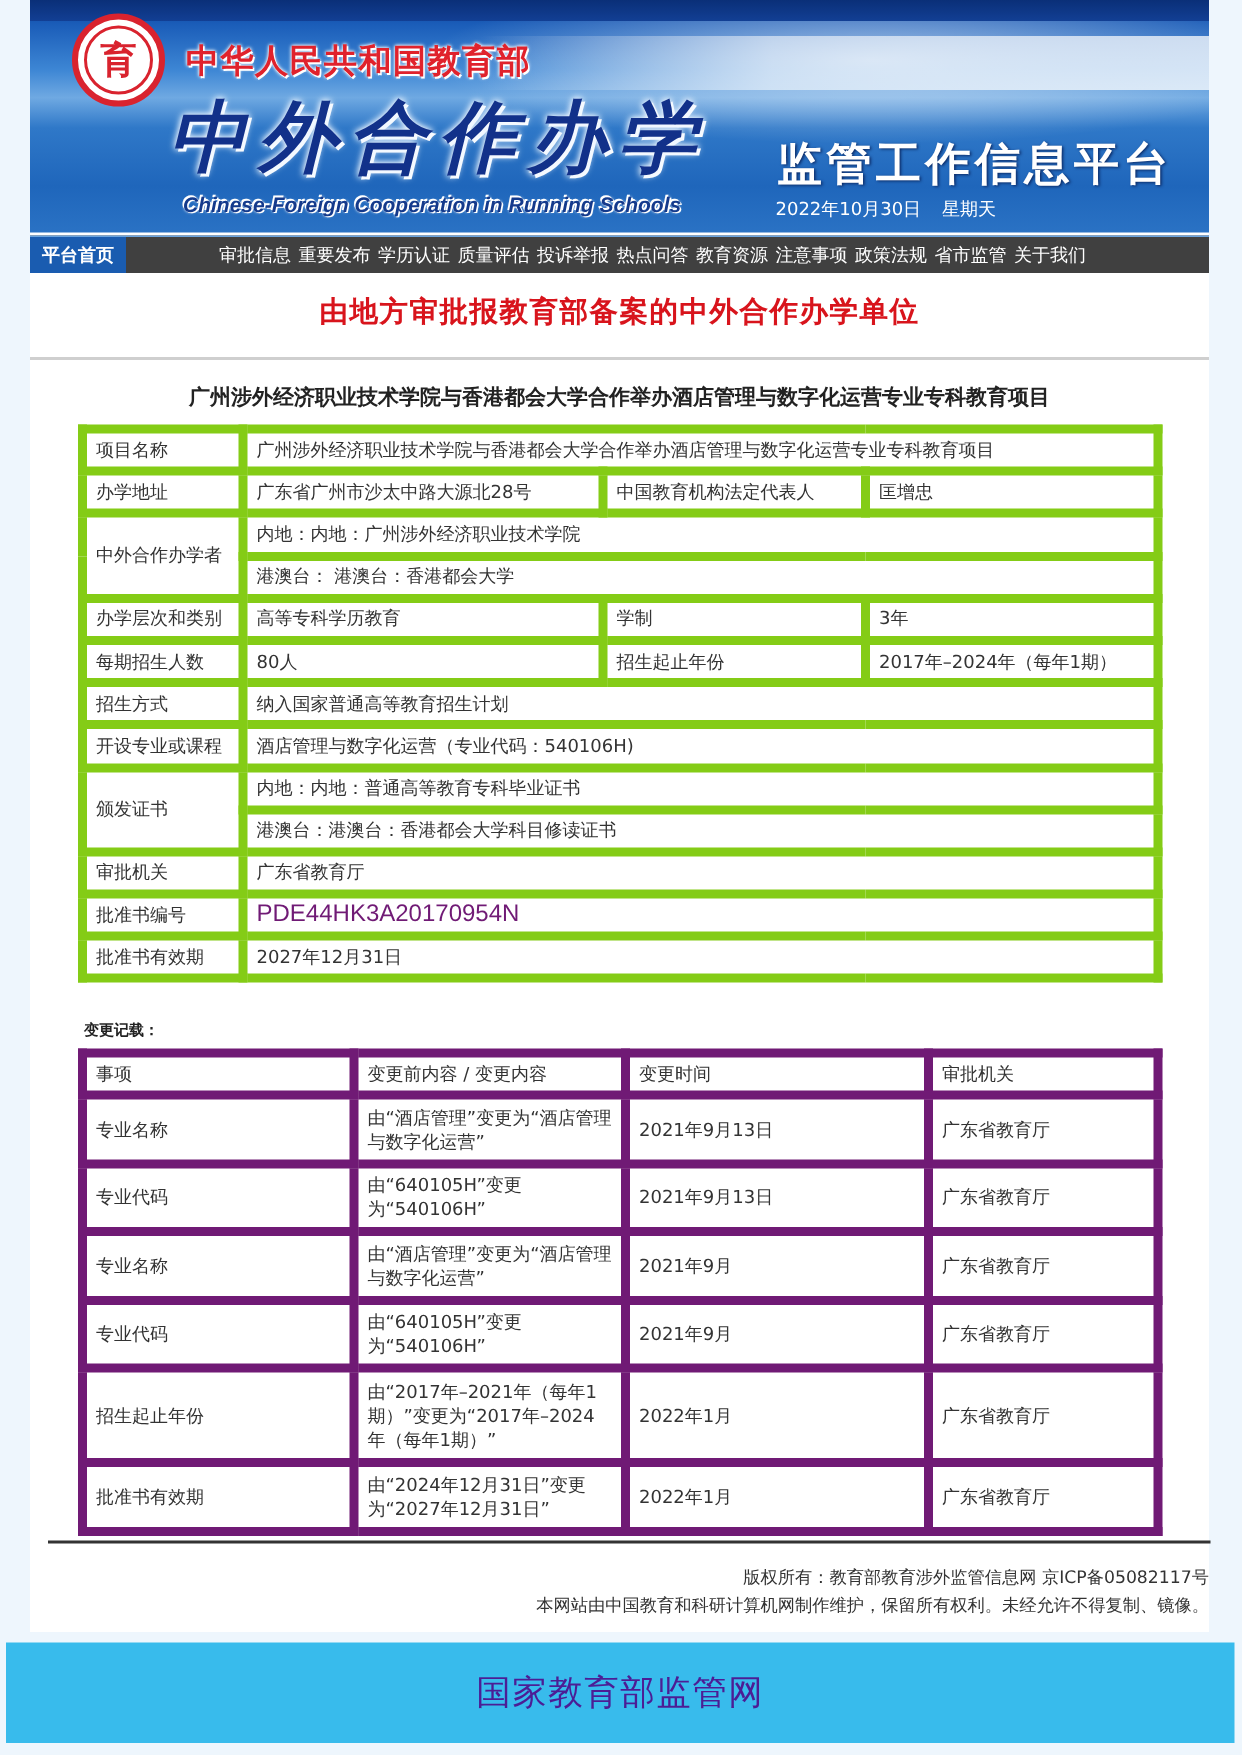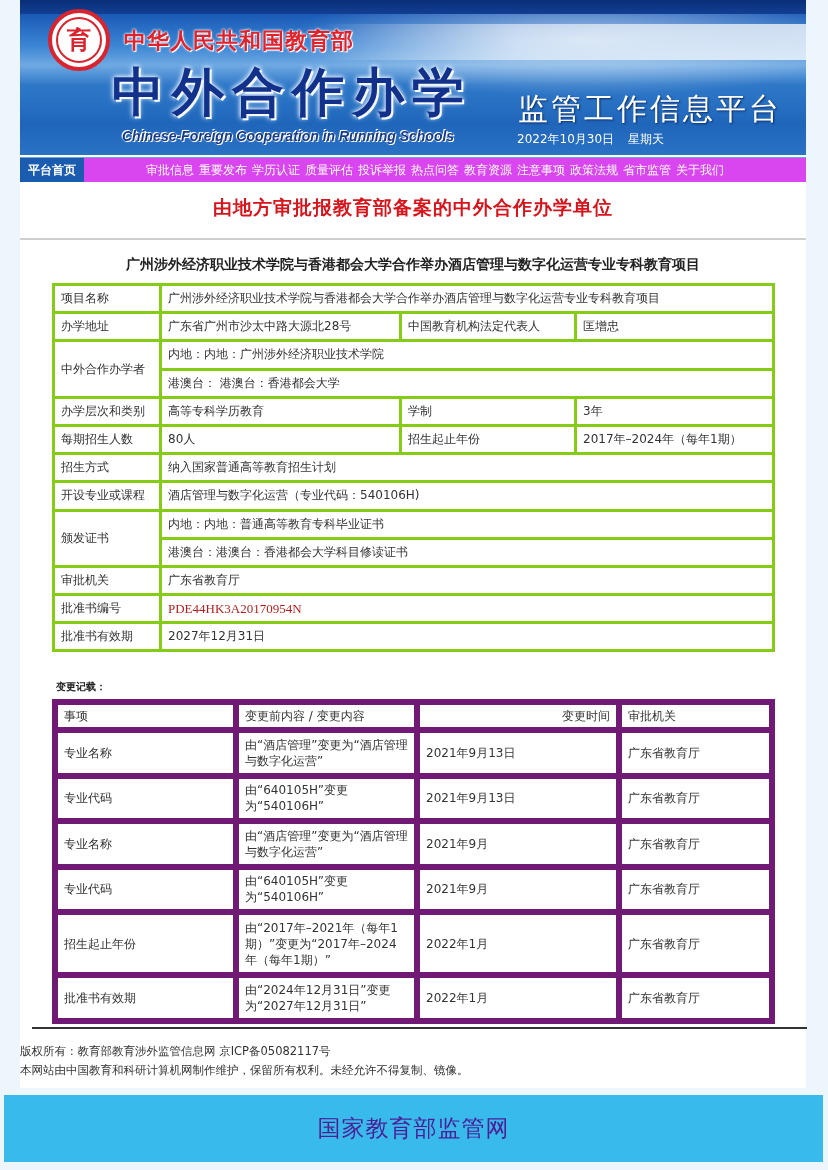--- a/index.html
+++ b/index.html
@@ -41,47 +41,47 @@
     color: #d9232e; font-weight: bold; font-size: 24px; line-height: 1;
   }
   .ministry {
     position: absolute; left: 104px; top: 26px;
     font-size: 22px; font-weight: bold; color: #e0222c; letter-spacing: 1px;
     text-shadow: 0 0 3px #fff, 0 0 2px #fff, 1px 1px 0 #fff;
   }
   .big-title {
     position: absolute; left: 92px; top: 66px;
     font-family: "DejaVu Serif", "Liberation Serif", serif;
-    font-size: 52px; font-weight: bold; color: #12318a;
+    font-size: 52px; font-weight: bold; font-style: italic; color: #12318a;
     letter-spacing: 8px; line-height: 1;
     text-shadow: 0 0 4px #fff, 0 0 6px #cfe6ff, 2px 2px 0 #ffffff;
   }
   .eng-title {
     position: absolute; left: 86px; top: 128px;
     font-family: "Liberation Sans", sans-serif;
     font-size: 14px; font-weight: bold; font-style: italic; color: #143a8c;
     text-shadow: 0 0 2px #fff, 1px 1px 0 #fff, -1px -1px 0 #fff;
     padding-left: 16px;
   }
   .platform-title {
     position: absolute; left: 498px; top: 89px;
-    font-size: 30px; font-weight: normal; color: #ffffff; letter-spacing: 3px;
+    font-size: 30px; font-weight: bold; color: #ffffff; letter-spacing: 3px;
     text-shadow: 1px 1px 2px #0b2a66;
     text-align: right;
   }
   .banner-date {
     position: absolute; left: 497px; top: 131px;
     font-size: 12px; color: #ffffff;
   }
   .banner-date span { margin-left: 14px; }
 
   
   .nav {
     position: absolute; left: 0; top: 157px; width: 786px; height: 25px;
-    background: #d946ef; display: flex; align-items: center;
+    background: #404040; display: flex; align-items: center;
     border-top: 1px solid #6aa4e0;
   }
   .nav-home {
     width: 64px; height: 100%; background: #1a5cb0; color: #fff;
     font-size: 12px; font-weight: bold;
     display: flex; align-items: center; justify-content: center;
   }
   .nav-items { display: flex; margin-left: 62px; }
   .nav-item { color: #fff; font-size: 12px; margin-right: 5px; white-space: nowrap; }
 
@@ -99,56 +99,56 @@
     font-size: 14px; font-weight: bold; color: #222;
   }
 
   
   table { border-collapse: collapse; }
   .info {
     position: absolute; left: 32px; top: 283px; width: 723px;
     font-size: 12px; color: #333;
   }
   .info td {
-    border: 3px solid #84cc16; height: 28.2px; padding: 0 6px;
+    border: 6px solid #84cc16; height: 28.2px; padding: 0 6px;
     vertical-align: middle; white-space: nowrap;
   }
   .info td.lbl { width: 107px; }
   .info td.c2 { width: 240px; }
   .info td.c3 { width: 175px; }
   .serial {
-    font-family: Liberation Serif, serif; font-size: 13px; color: #b91c1c;
+    font-family: Liberation Sans, sans-serif; font-size: 16px; color: #701a75;
   }
 
   
   .change-title {
     position: absolute; left: 36px; top: 680px;
     font-size: 10px; font-weight: bold; color: #222;
   }
   .changes {
     position: absolute; left: 32px; top: 699px; width: 723px;
     font-size: 12px; color: #333;
   }
   .changes td {
     border: 6px solid #701a75; padding: 3px 6px; vertical-align: middle; line-height: 16px;
   }
   .changes tr.head td { height: 28px; }
   .changes tr.r2 td { height: 45.5px; }
   .changes tr.r3 td { height: 63px; }
   .changes td.k1 { width: 181px; }
   .changes td.k2 { width: 181px; }
-  .changes td.k3 { width: 202px; text-align: right; }
+  .changes td.k3 { width: 202px; }
 
   
   .hr-dark {
     position: absolute; left: 12px; top: 1027px; width: 775px; height: 2px;
     background: #333;
   }
   .copyright {
-    position: absolute; left: 0; top: 1042px; width: 786px; text-align: left;
+    position: absolute; left: 0; top: 1042px; width: 786px; text-align: right;
     font-size: 11.5px; color: #333; line-height: 19px;
   }
   .bottom-bar {
     position: absolute; left: 4px; top: 1095px; width: 819px; height: 67px;
     background: #38bbec; color: #4c1d95;
     display: flex; align-items: center; justify-content: center;
     font-size: 23px; letter-spacing: 1px;
   }
 </style>
 </head>

